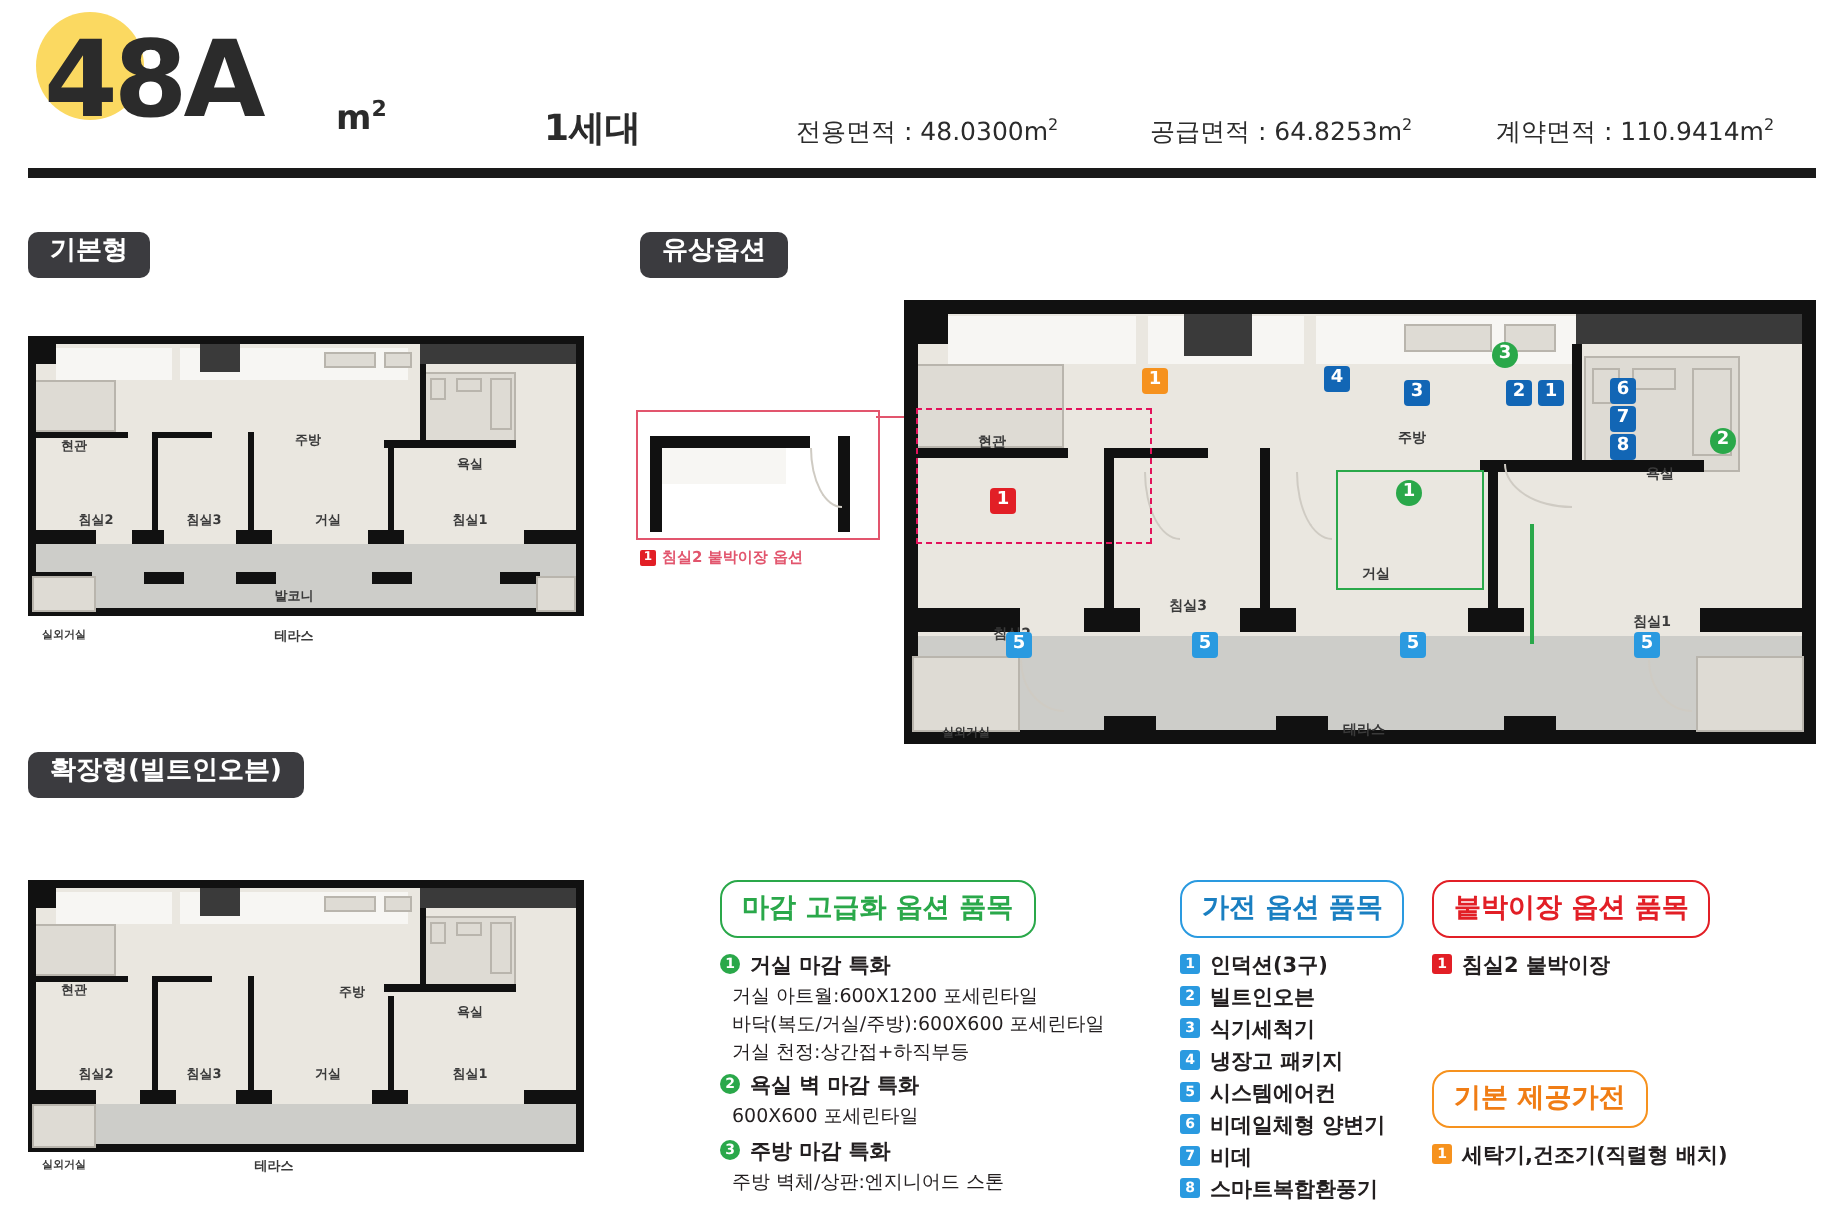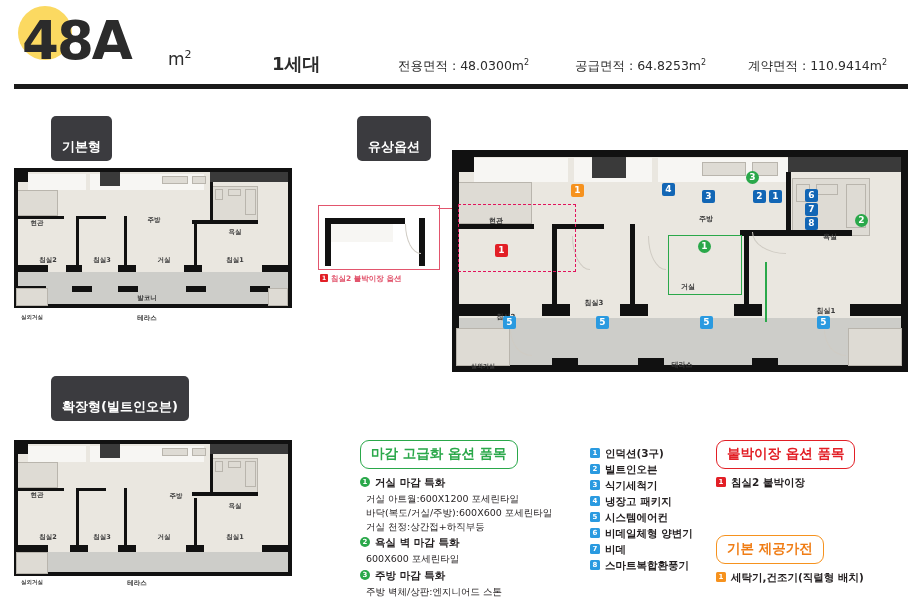--- a/index.html
+++ b/index.html
@@ -19,21 +19,21 @@
     width: 54px; height: 54px; border-radius: 50%;
     background: #fbd961;
   }
   .unit-code {
     position: absolute; left: 22px; top: 14px;
     font-size: 53px; font-weight: bold; letter-spacing: -2px;
     color: #2b2b2b; line-height: 1;
   }
   .unit-sqm {
     position: absolute; left: 168px; top: 48px;
-    font-size: 17px; font-weight: normal; color: #2b2b2b;
+    font-size: 17px; font-weight: bold; color: #2b2b2b;
   }
   .unit-sqm sup { font-size: 11px; }
   .household {
     position: absolute; left: 272px; top: 52px;
     font-size: 18px; font-weight: bold; color: #2b2b2b;
   }
   .area-item { position: absolute; top: 58px; font-size: 12.5px; font-weight: normal; color: #2b2b2b; white-space: nowrap; }
   .area-item sup { font-size: 8px; }
   #area-exclusive { left: 398px; }
   #area-supply    { left: 575px; }
@@ -41,23 +41,22 @@
   .header-rule {
     position: absolute; left: 14px; top: 84px; width: 894px; height: 5px; background: #1a1a1a;
   }
 
   
   .tab {
     position: absolute;
     background: #3b3b3f; color: #fff;
     font-size: 13px; font-weight: bold;
     border-radius: 5px;
-    padding: 22px 11px 5px 11px;
+    padding: 0 11px 5px 11px;
     white-space: nowrap;
-    margin-left: 37px;
   }
   #tab-basic    { left: 14px;  top: 116px; }
   #tab-option   { left: 320px; top: 116px; }
   #tab-expanded { left: 14px;  top: 376px; }
 
   
   .plan { position: absolute; }
   .wall  { position: absolute; background: #111111; }
   .room  { position: absolute; background: #eae7e0; }
   .room-white { position: absolute; background: #f7f6f3; }
@@ -399,20 +398,21 @@
       <div class="li-row">
         <span class="li-badge ci" style="background:#2aa84a;">3</span>
         <span class="li-main">주방 마감 특화</span>
       </div>
       <div class="li-sub">주방 벽체/상판:엔지니어드 스톤</div>
     </div>
   </div>
 </div>
 
 <div class="legend" id="legend-appliance">
+  <div class="legend-title">가전 옵션 품목</div>
   <div class="legend-list">
     <div class="li-row">
         <span class="li-badge sq" style="background:#2a9ae0;">1</span>
         <span class="li-main">인덕션(3구)</span>
       </div>
     <div class="li-row">
         <span class="li-badge sq" style="background:#2a9ae0;">2</span>
         <span class="li-main">빌트인오븐</span>
       </div>
     <div class="li-row">

